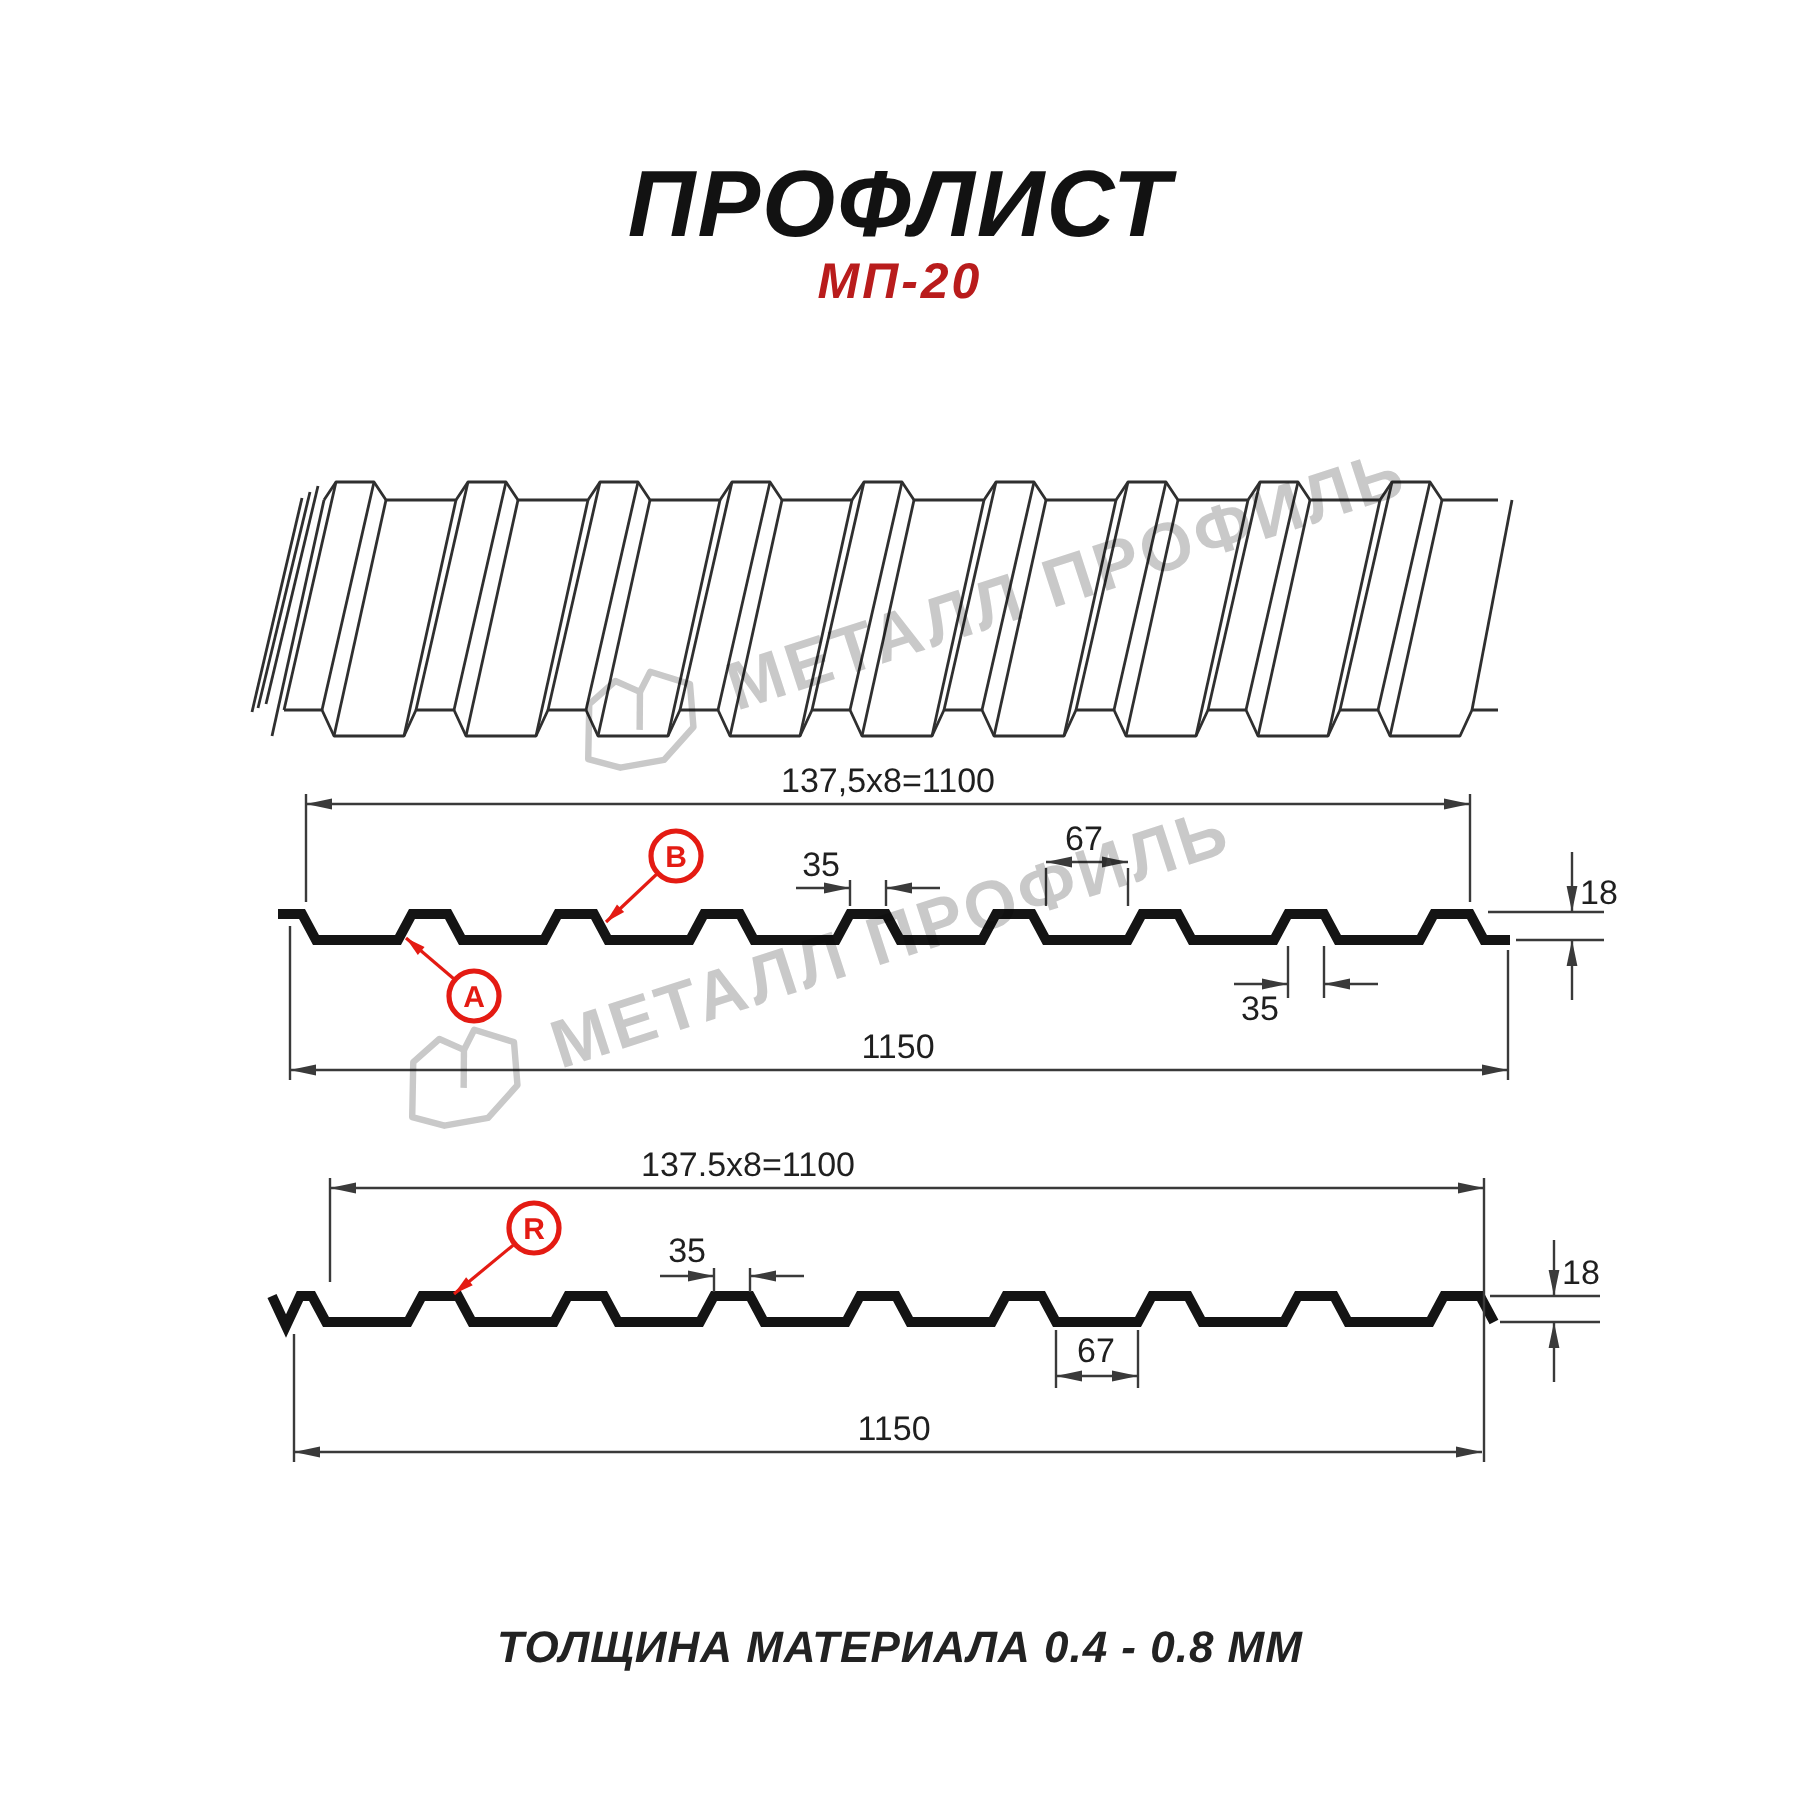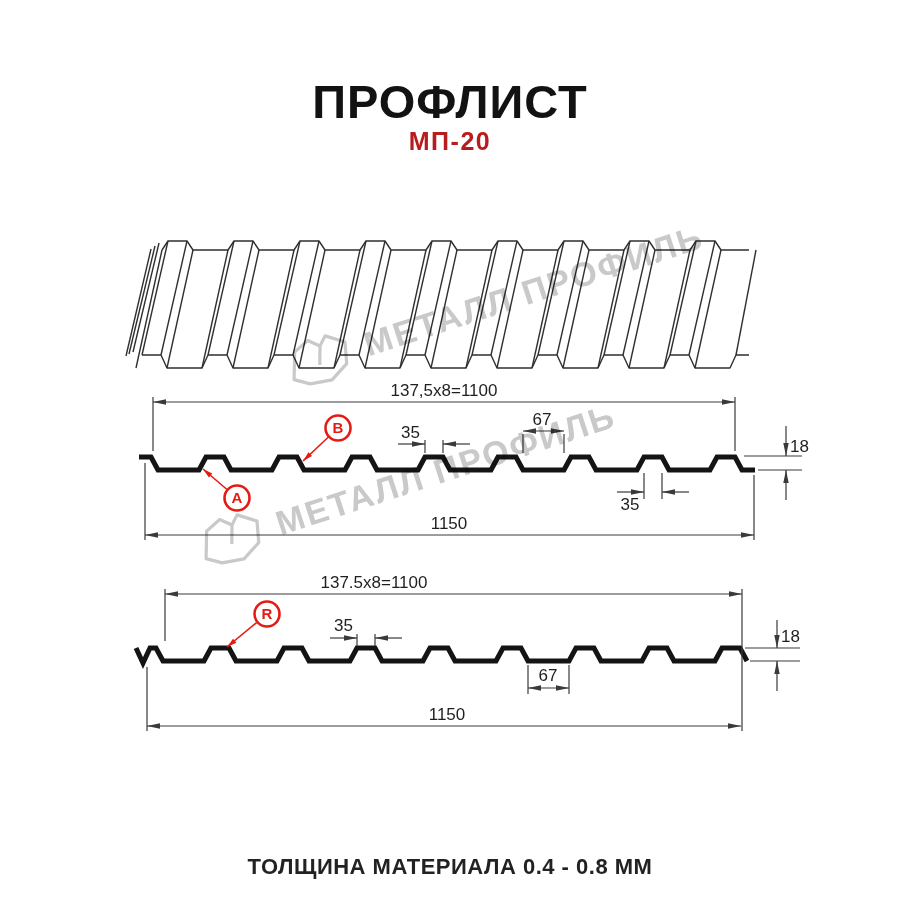--- a/index.html
+++ b/index.html
@@ -1,22 +1,22 @@
 <!DOCTYPE html>
 <html><head>
 <meta charset="utf-8">
 <style>
   html,body{margin:0;padding:0;background:#ffffff;}
   body{width:900px;height:900px;position:relative;overflow:hidden;
        font-family:"Liberation Sans", sans-serif;color:#1a1a1a;}
   .abs{position:absolute;}
-  .ctr{left:0;width:900px;text-align:center;}
+  .ctr{left:0;width:900px;text-align:center;font-style:italic;}
   .title{top:74px;font-size:47px;font-weight:bold;letter-spacing:1px;color:#121212;}
   .subtitle{top:127px;font-size:25px;font-weight:bold;letter-spacing:1.5px;color:#b91c1c;}
-  .footer{top:811px;font-size:22px;font-weight:bold;letter-spacing:0.5px;color:#222;margin-top:43px;}
+  .footer{top:811px;font-size:22px;font-weight:bold;letter-spacing:0.5px;color:#222;}
   .wm{position:absolute;display:flex;align-items:center;gap:12px;color:#c9c9c9;
       mix-blend-mode:multiply;transform:rotate(-18deg);transform-origin:left center;
       font-weight:bold;font-size:34px;letter-spacing:2px;white-space:nowrap;z-index:5;}
   svg{position:absolute;overflow:visible;}
   .sheet{fill:none;stroke:#2f2f2f;stroke-width:1.4;stroke-linejoin:round;}
   .prof{fill:none;stroke:#141414;stroke-width:5;stroke-linejoin:miter;}
   .thin{stroke:#3a3a3a;stroke-width:1.2;fill:none;}
   .arr{fill:#3a3a3a;stroke:none;}
   .dim{font-size:17px;fill:#1f1f1f;font-family:"Liberation Sans",sans-serif;}
   .redline{stroke:#e41b13;stroke-width:1.6;fill:none;}

